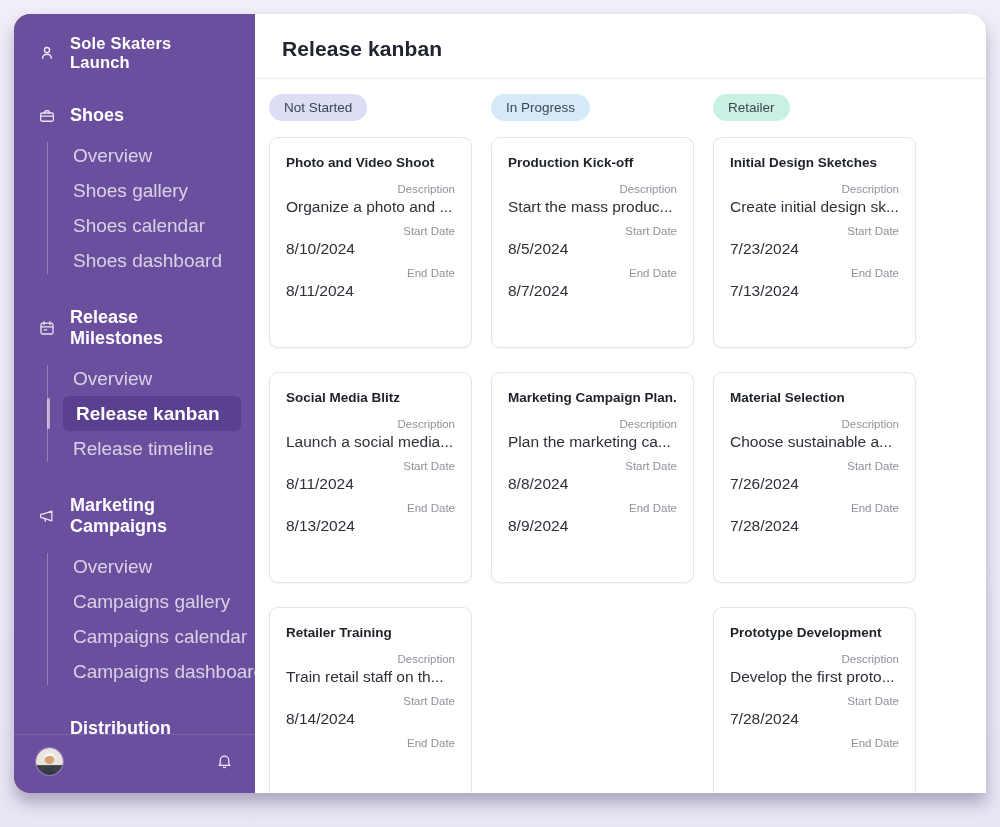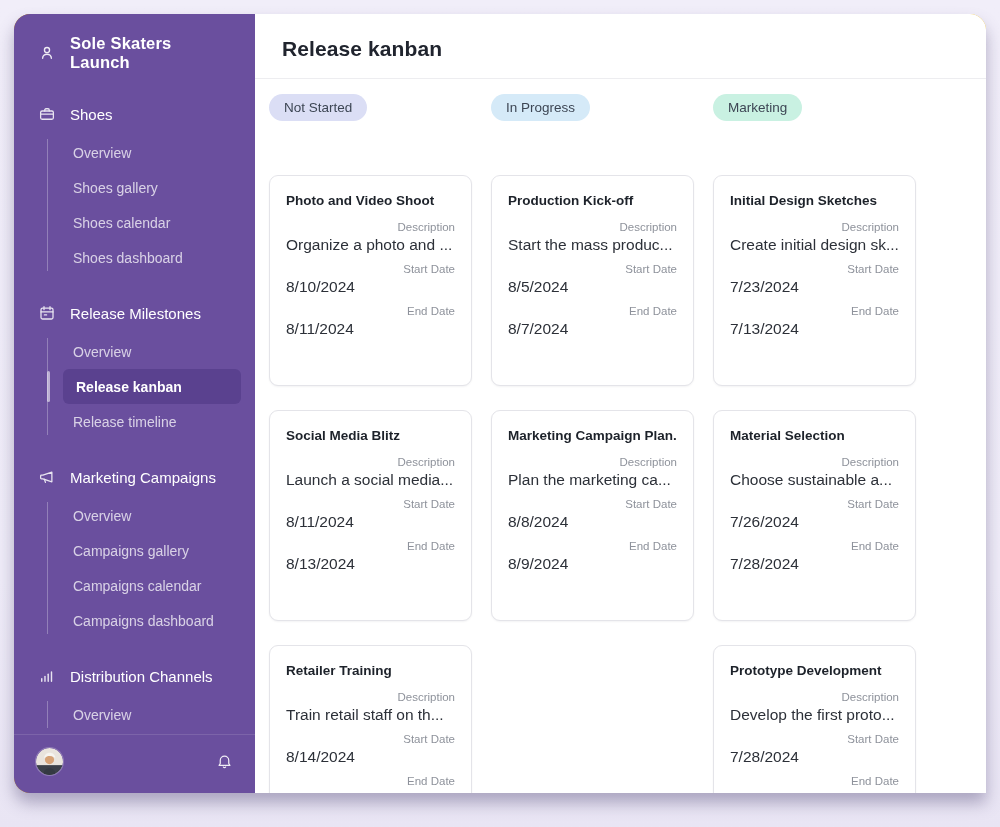--- a/index.html
+++ b/index.html
@@ -34,35 +34,35 @@
     display: flex; align-items: center; gap: 14px;
     padding: 20px 20px 4px 24px;
     font-size: 16.5px; font-weight: 700; letter-spacing: .2px;
   }
   .side-title .ico { display: flex; opacity: .9; }
   .side-nav { flex: 1 1 auto; overflow: hidden; }
   .section { margin-top: 25px; }
   .section-header {
     display: flex; align-items: center; gap: 14px;
     padding: 4px 20px 4px 24px;
-    font-size: 15px; font-weight: 400;
+    font-size: 18px; font-weight: 700;
     cursor: pointer;
   }
   .section-header .ico { display: flex; opacity: .85; }
   .sub-list { position: relative; margin-top: 8px; }
   .sub-list::before {
     content: "";
     position: absolute; left: 33px; top: 4px; bottom: 4px;
     width: 1px; background: rgba(255,255,255,.28);
   }
   .sub-item {
     height: 35px;
     display: flex; align-items: center;
     padding-left: 59px;
-    font-size: 14px;
+    font-size: 19px;
     color: rgba(255,255,255,.74);
     cursor: pointer;
     white-space: nowrap;
   }
   .sub-item.selected {
     position: relative;
     margin: 0 14px 0 49px;
     padding-left: 13px;
     background: #5a418f;
     border-radius: 6px;
@@ -88,21 +88,21 @@
     padding: 23px 28px 17px 27px;
     border-bottom: 1px solid #ededf0;
   }
   .main-title { font-size: 21px; font-weight: 700; color: #20242e; letter-spacing: .1px; }
   .board {
     flex: 1 1 auto;
     display: flex; gap: 19px;
     padding: 15px 20px 0 14px;
     overflow: hidden;
   }
-  .col { width: 203px; flex: 0 0 203px; display: flex; flex-direction: column; gap: 38px; }
+  .col { width: 203px; flex: 0 0 203px; display: flex; flex-direction: column; }
   .pill {
     align-self: flex-start;
     padding: 6px 15px;
     border-radius: 15px;
     font-size: 13.5px; font-weight: 500; color: #3d4654;
     margin-bottom: 16px;
   }
   .cards { display: flex; flex-direction: column; gap: 24px; }
   .card {
     background: #fff;
@@ -338,21 +338,21 @@
             <div class="field">
                 <div class="field-label">End Date</div>
               <div class="field-value">8/9/2024</div>
               </div>
           </div>
 
         </div>
       </section>
 
       <section class="col">
-        <div class="pill" style="background-color: rgb(201, 241, 226);">Marketing</div>
+        <div class="pill" style="background-color: rgb(201, 241, 226);">Retailer</div>
         <div class="cards">
 
           <div class="card">
             <div class="card-title">Initial Design Sketches</div>
             <div class="field">
                 <div class="field-label">Description</div>
               <div class="field-value">Create initial design sk...</div>
               </div>
             <div class="field">
                 <div class="field-label">Start Date</div>

